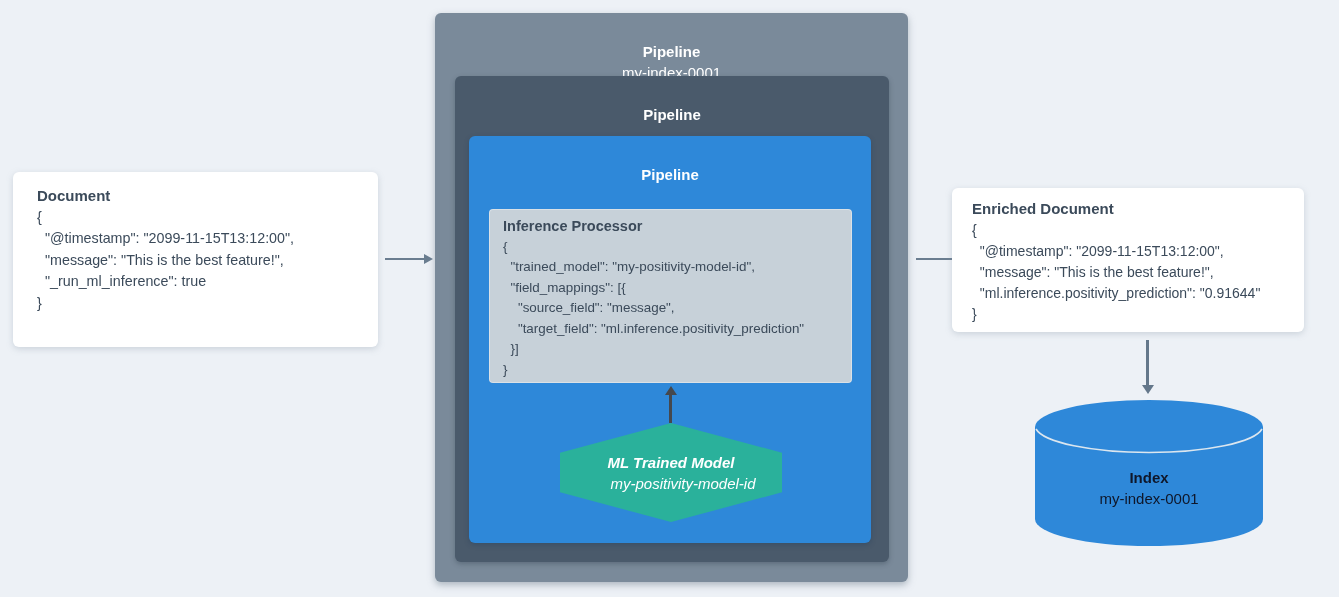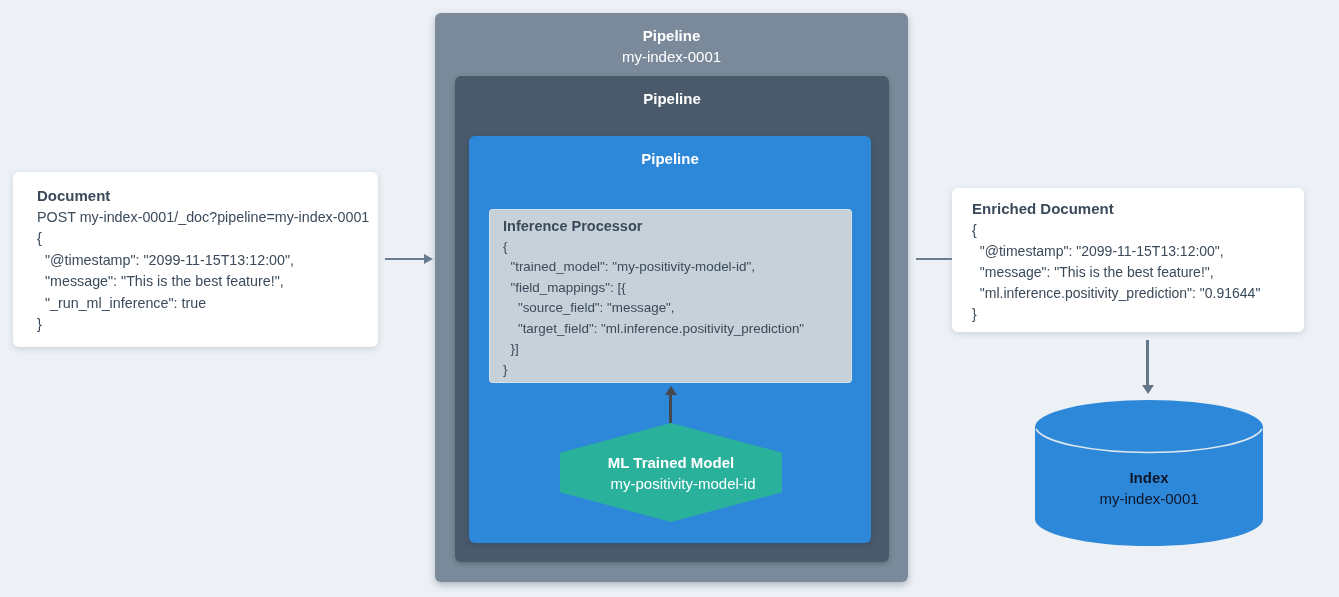--- a/index.html
+++ b/index.html
@@ -36,21 +36,21 @@
   #enriched-card { left: 952px; top: 188px; width: 352px; height: 144px; padding: 10px 19px 0 20px; }
   #enriched-card .code-line { font-size: 14px; line-height: 21px; }
 
   
   .pipe-box { position: absolute; border-radius: 6px; }
   #pipeline-outer { left: 435px; top: 13px;  width: 473px; height: 569px; background: #7a8a9a; box-shadow: 0 3px 7px rgba(110,125,140,0.5); }
   #pipeline-ml    { left: 455px; top: 76px;  width: 434px; height: 486px; background: #4a5a6b; box-shadow: 0 2px 5px rgba(40,55,70,0.35); }
   #pipeline-inf   { left: 469px; top: 136px; width: 402px; height: 407px; background: #2e88d9; box-shadow: 0 2px 5px rgba(30,60,95,0.35); }
 
   .box-heading { position: absolute; left: 0; right: 0; text-align: center; color: #ffffff; }
-  .bh-title { font-weight: bold; font-size: 15px; line-height: 21px; }
+  .bh-title { font-weight: bold; font-size: 15px; line-height: 21px; margin-top: 16px; }
   .bh-name  { font-size: 15px; line-height: 21px; }
   #pipeline-outer .box-heading { top: 12px; }
   #pipeline-ml .box-heading    { top: 12px; }
   #pipeline-inf .box-heading   { top: 12px; }
 
   
   #processor-box {
     position: absolute;
     left: 489px; top: 209px; width: 363px; height: 174px;
     background: #c7d1d9;
@@ -64,20 +64,21 @@
 
   
   #ml-model-hexagon {
     position: absolute;
     left: 560px; top: 423px; width: 222px; height: 99px;
     background: #2ab19b;
     clip-path: polygon(50% 0%, 100% 30%, 100% 70%, 50% 100%, 0% 70%, 0% 30%);
     color: #ffffff;
     display: flex; flex-direction: column; justify-content: center; align-items: center;
     text-align: left;
+    font-style: italic;
   }
   #ml-model-hexagon .hex-title { font-weight: bold; font-size: 15px; line-height: 21px; }
   #ml-model-hexagon .hex-name  { font-size: 15px; line-height: 21px; margin-left: 24px; }
 
   
   .harrow { position: absolute; height: 2px; background: #6a7d90; }
   .harrow::after {
     content: ""; position: absolute; right: -8px; top: -4.5px;
     border-left: 9px solid #6a7d90;
     border-top: 5.5px solid transparent;
@@ -111,21 +112,20 @@
   .cyl-title { font-weight: bold; font-size: 15px; line-height: 21px; }
   .cyl-name  { font-size: 15px; line-height: 21px; }
 </style>
 </head>
 <body>
 
 <div id="canvas">
 
   <div class="card" id="document-card">
     <div class="card-title">Document</div>
-    <div class="code-line">POST my-index-0001/_doc?pipeline=my-index-0001</div>
     <div class="code-line">{</div>
     <div class="code-line">  "@timestamp": "2099-11-15T13:12:00",</div>
     <div class="code-line">  "message": "This is the best feature!",</div>
     <div class="code-line">  "_run_ml_inference": true</div>
     <div class="code-line">}</div>
   </div>
 
   <div class="harrow" id="arrow-doc-to-pipeline"></div>
 
   <div class="pipe-box" id="pipeline-outer">

